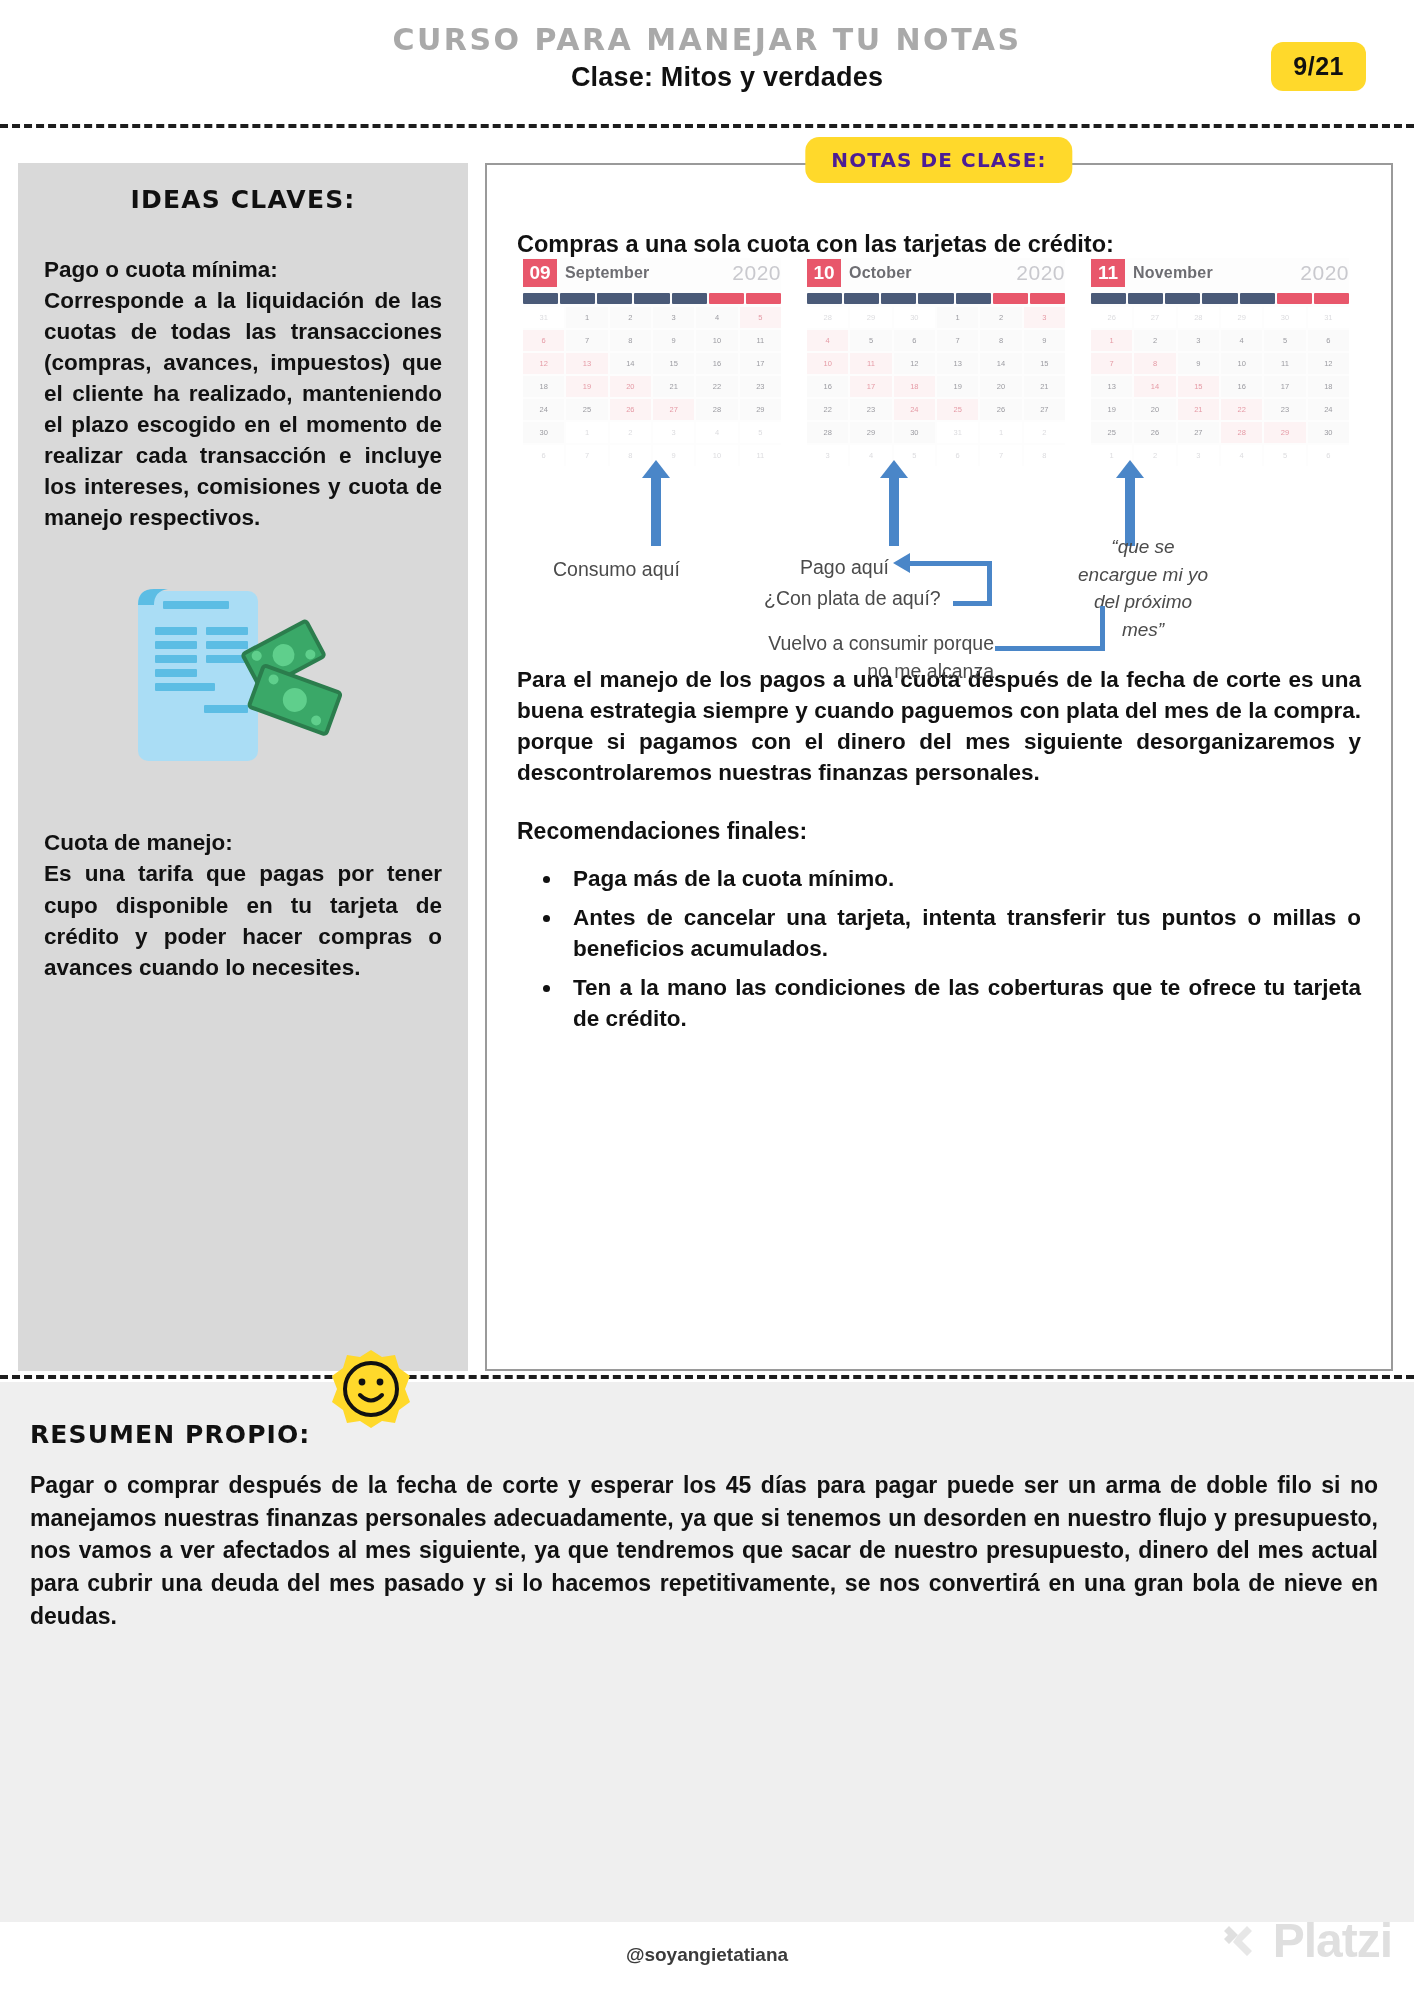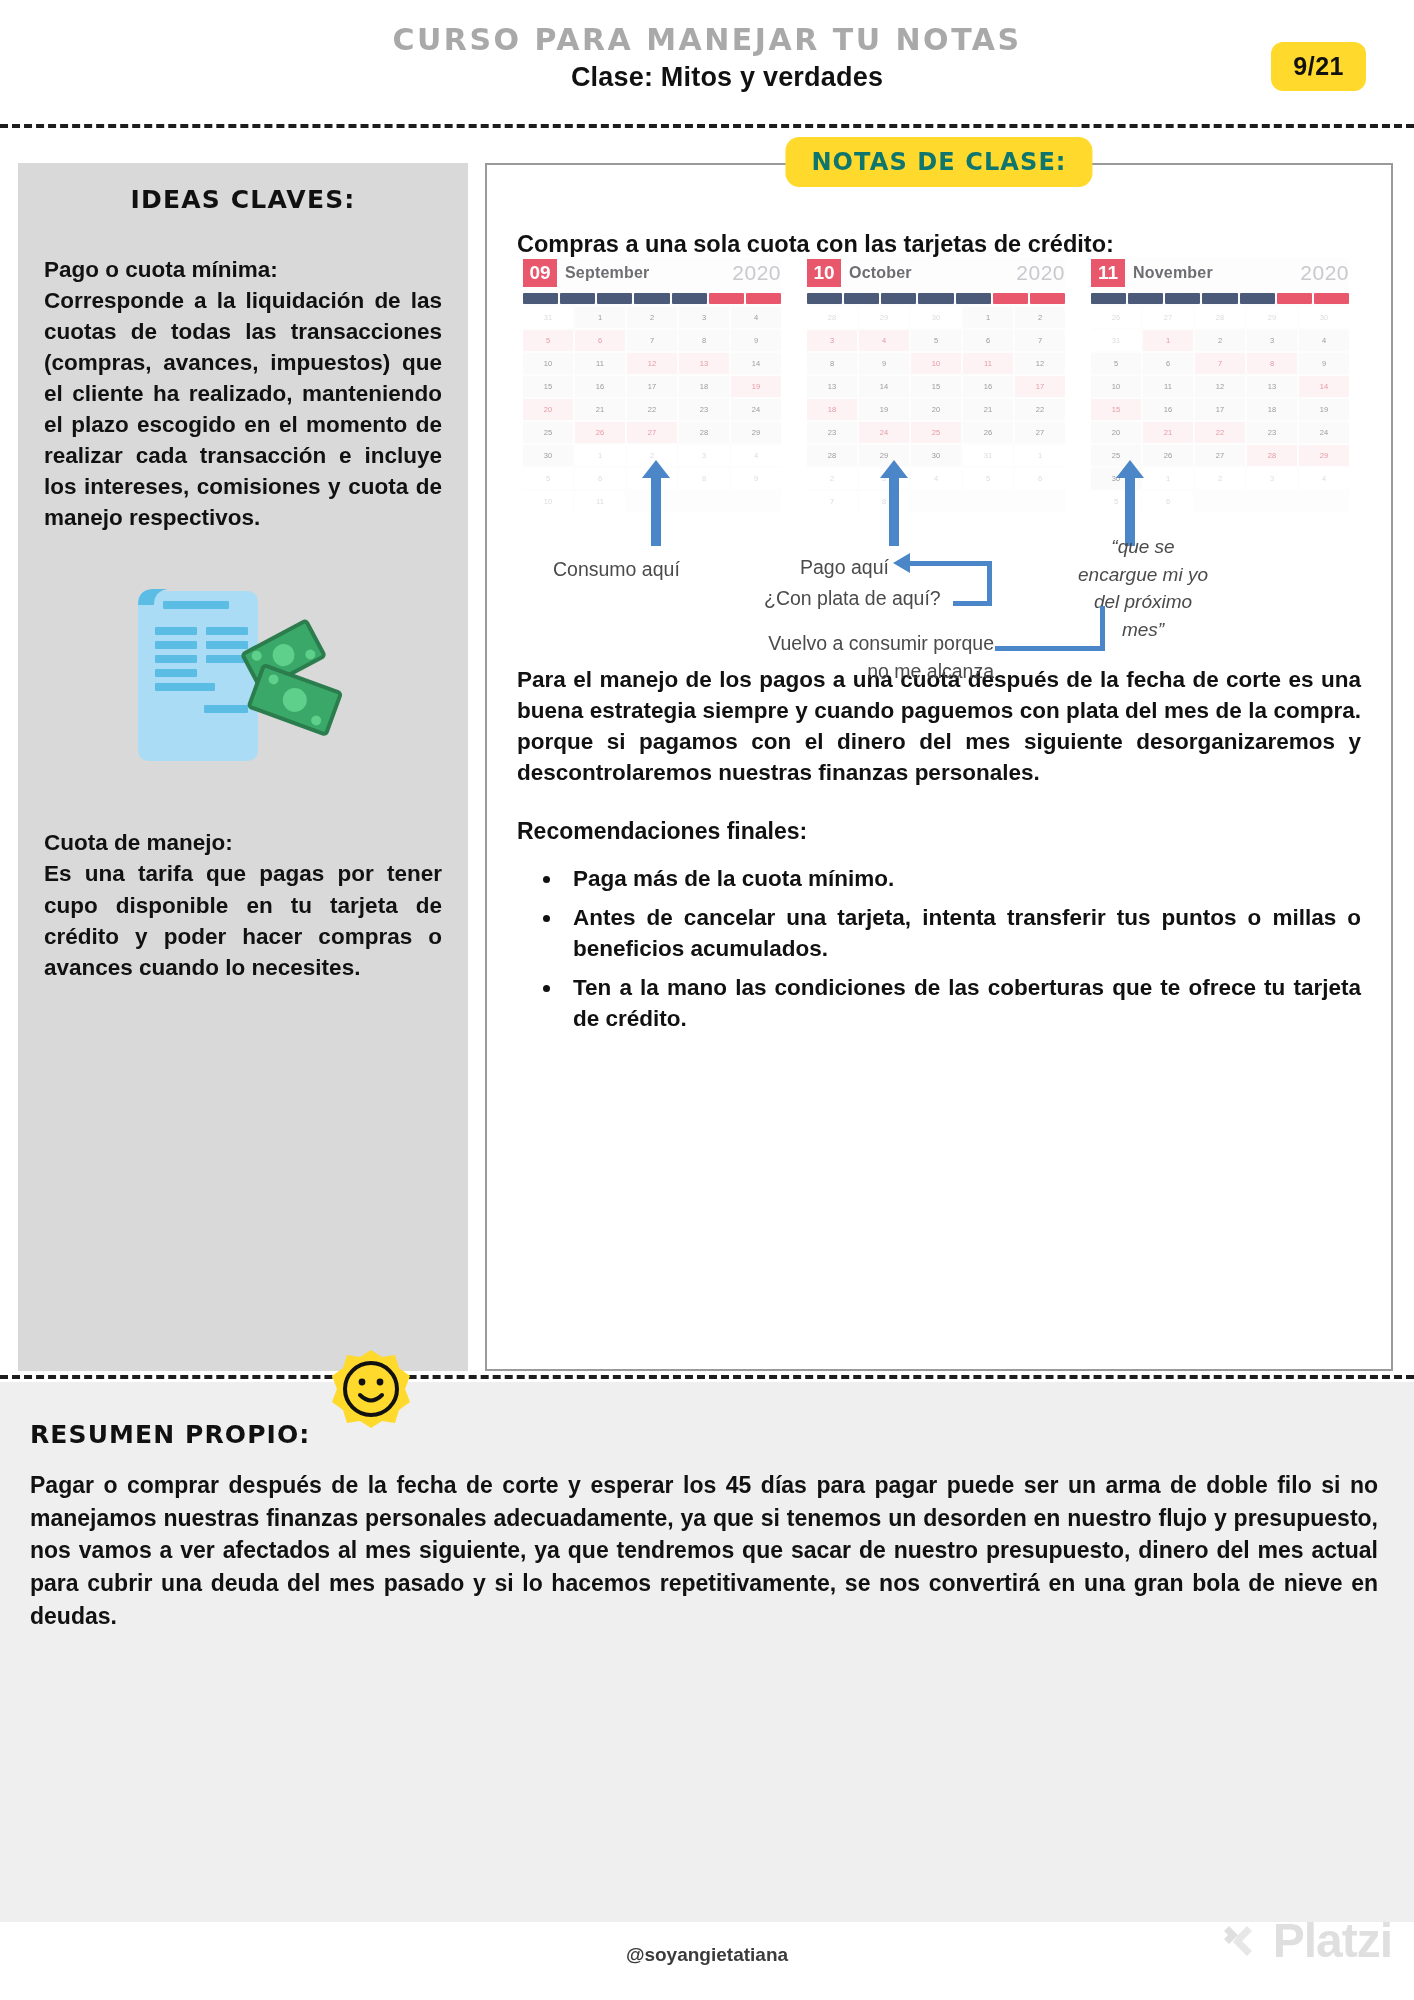--- a/index.html
+++ b/index.html
@@ -141,24 +141,24 @@
     padding: 36px 30px 0 30px;
   }
   .notes-badge {
     position: absolute;
     top: -28px;
     left: 50%;
     transform: translateX(-50%);
     background: #FFD92B;
     border-radius: 14px;
     padding: 11px 26px;
-    font-size: 24px;
+    font-size: 20px;
     font-weight: 800;
     letter-spacing: 1.1px;
-    color: #0f766e;
+    color: #4c1d95;
     font-family: "DejaVu Sans", sans-serif;
     white-space: nowrap;
   }
   .notes-h1 {
     margin-top: 30px;
     font-size: 23.5px;
     font-weight: 700;
     color: #111;
   }
 
@@ -216,21 +216,21 @@
     margin-top: 5px;
   }
   .dow {
     height: 11px;
     background: #4a5a78;
     border-radius: 1px;
   }
   .dow.we { background: #e8576b; }
   .cal-grid {
     display: grid;
-    grid-template-columns: repeat(5, 1fr);
+    grid-template-columns: repeat(6, 1fr);
     gap: 2px;
     margin-top: 3px;
   }
   .cell {
     height: 21px;
     background: #fafafa;
     font-size: 7.5px;
     color: #9b9ba1;
     text-align: center;
     line-height: 21px;

